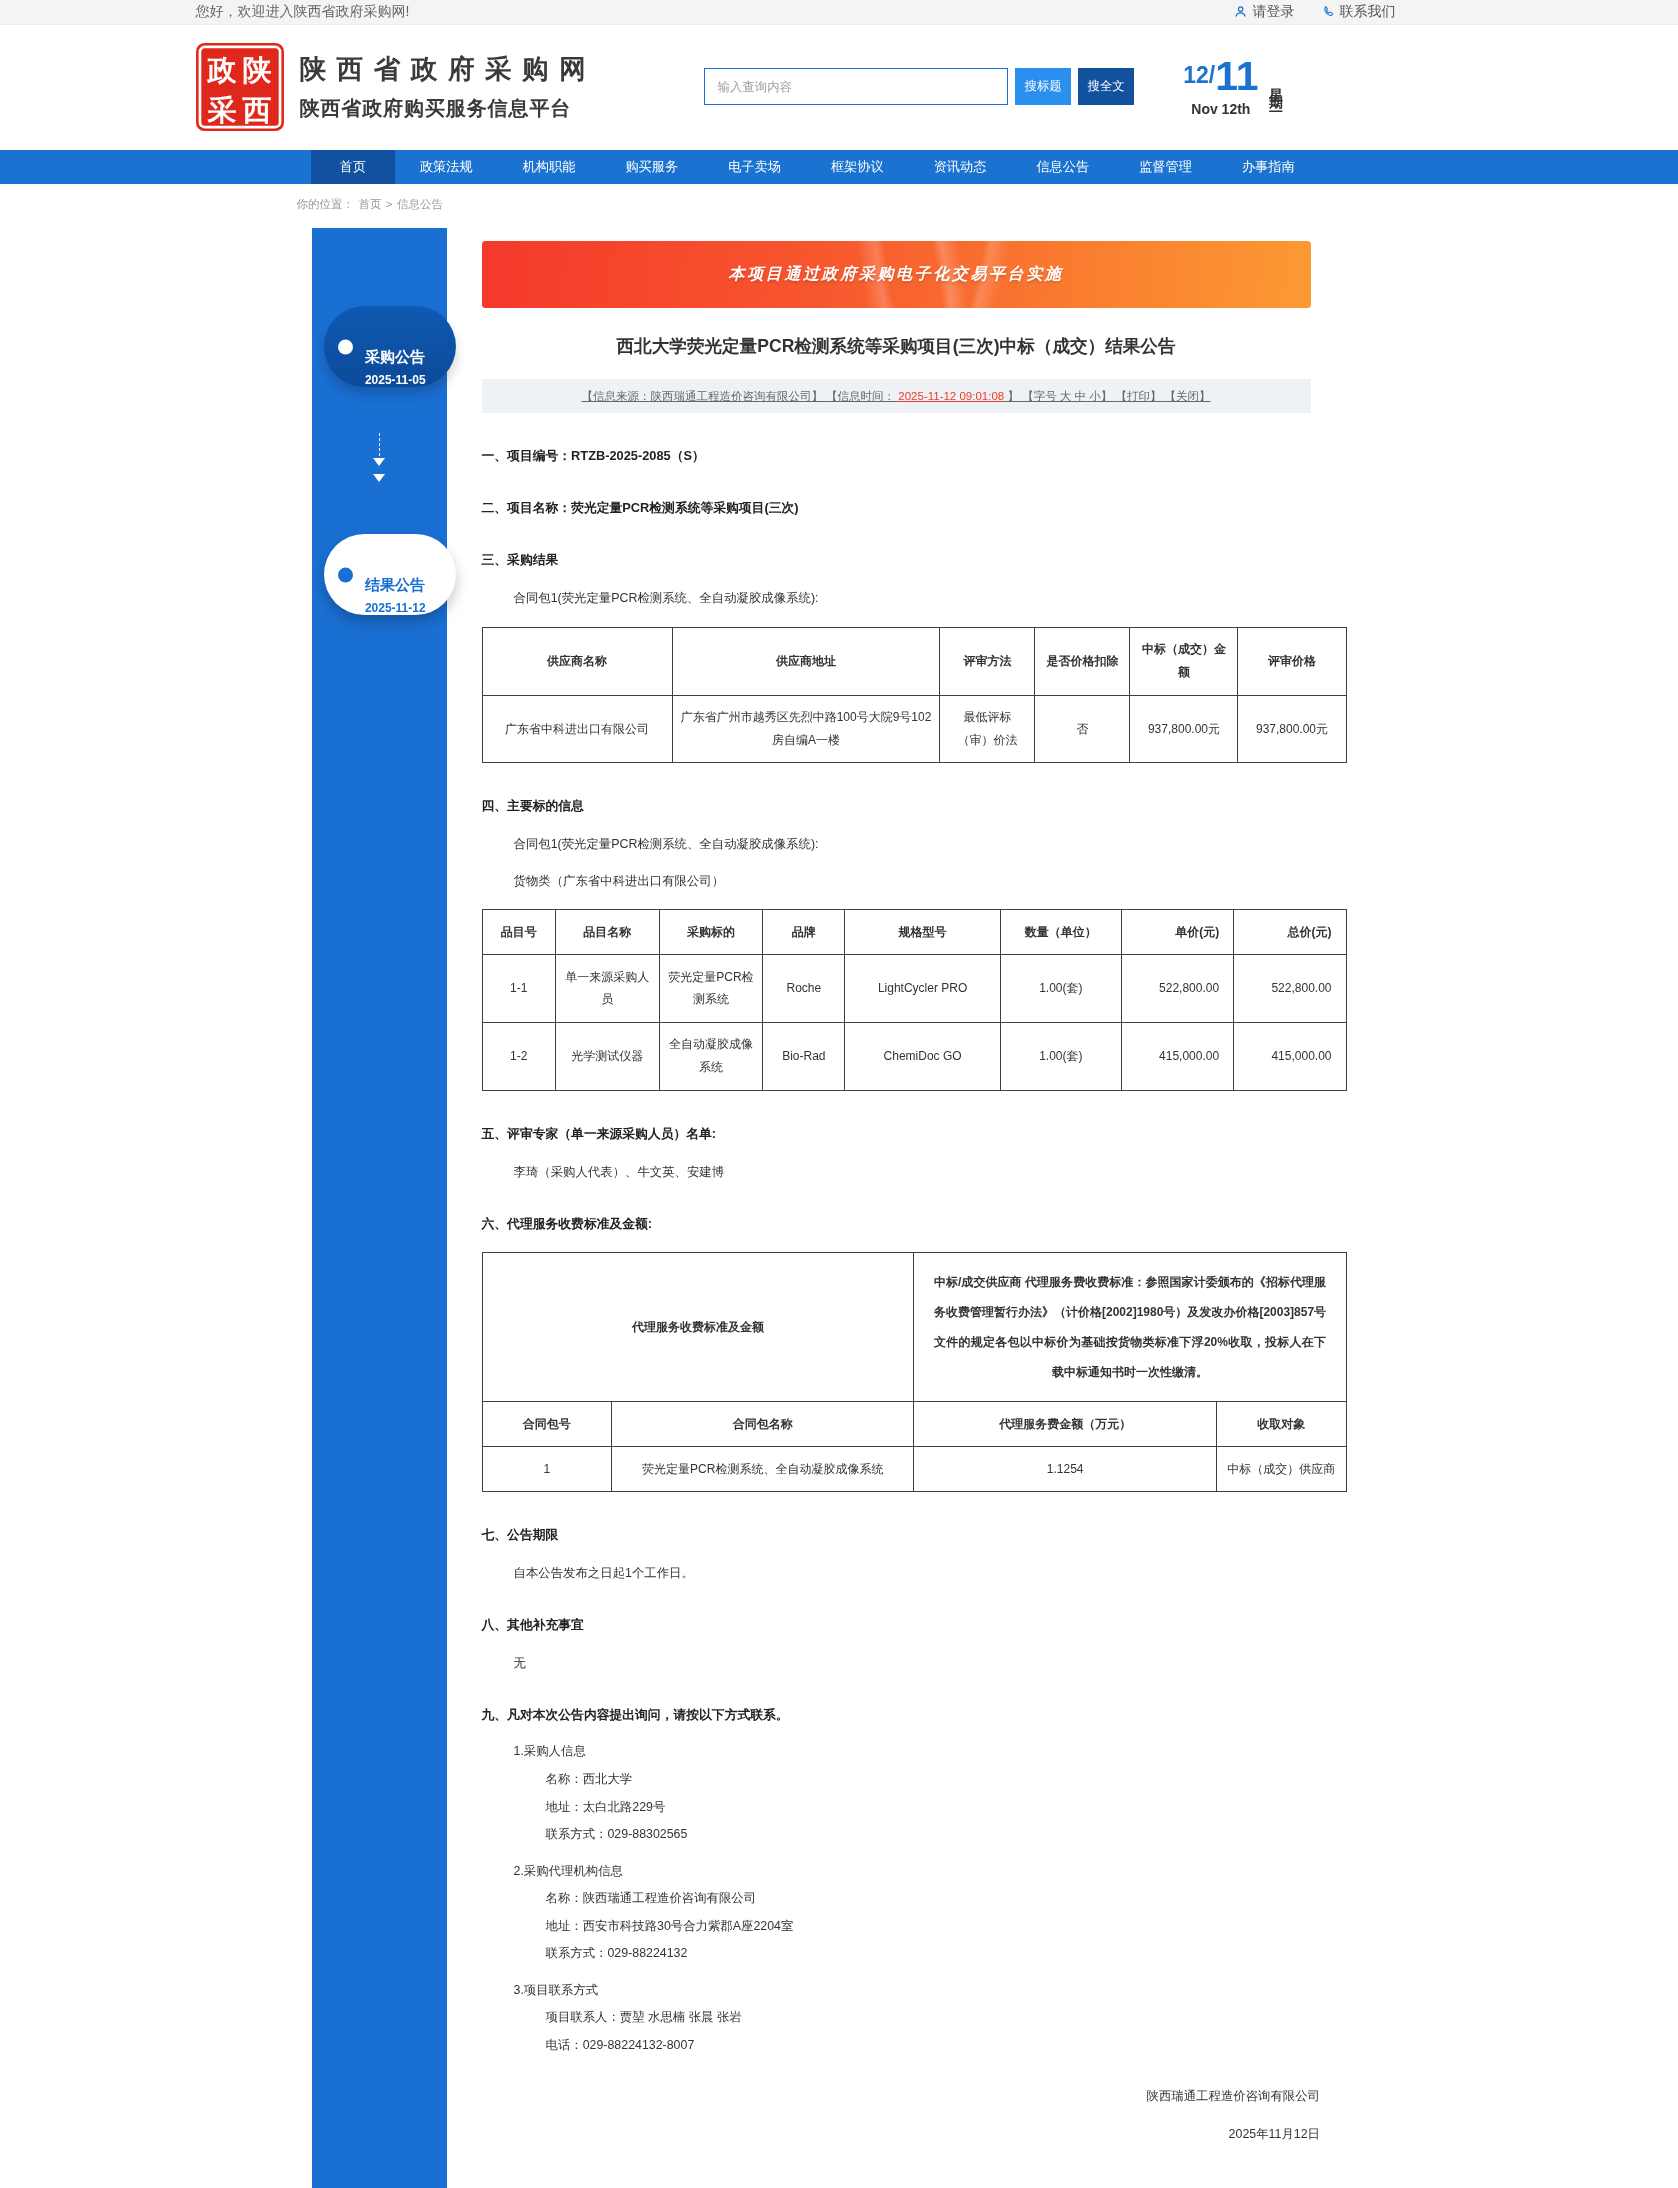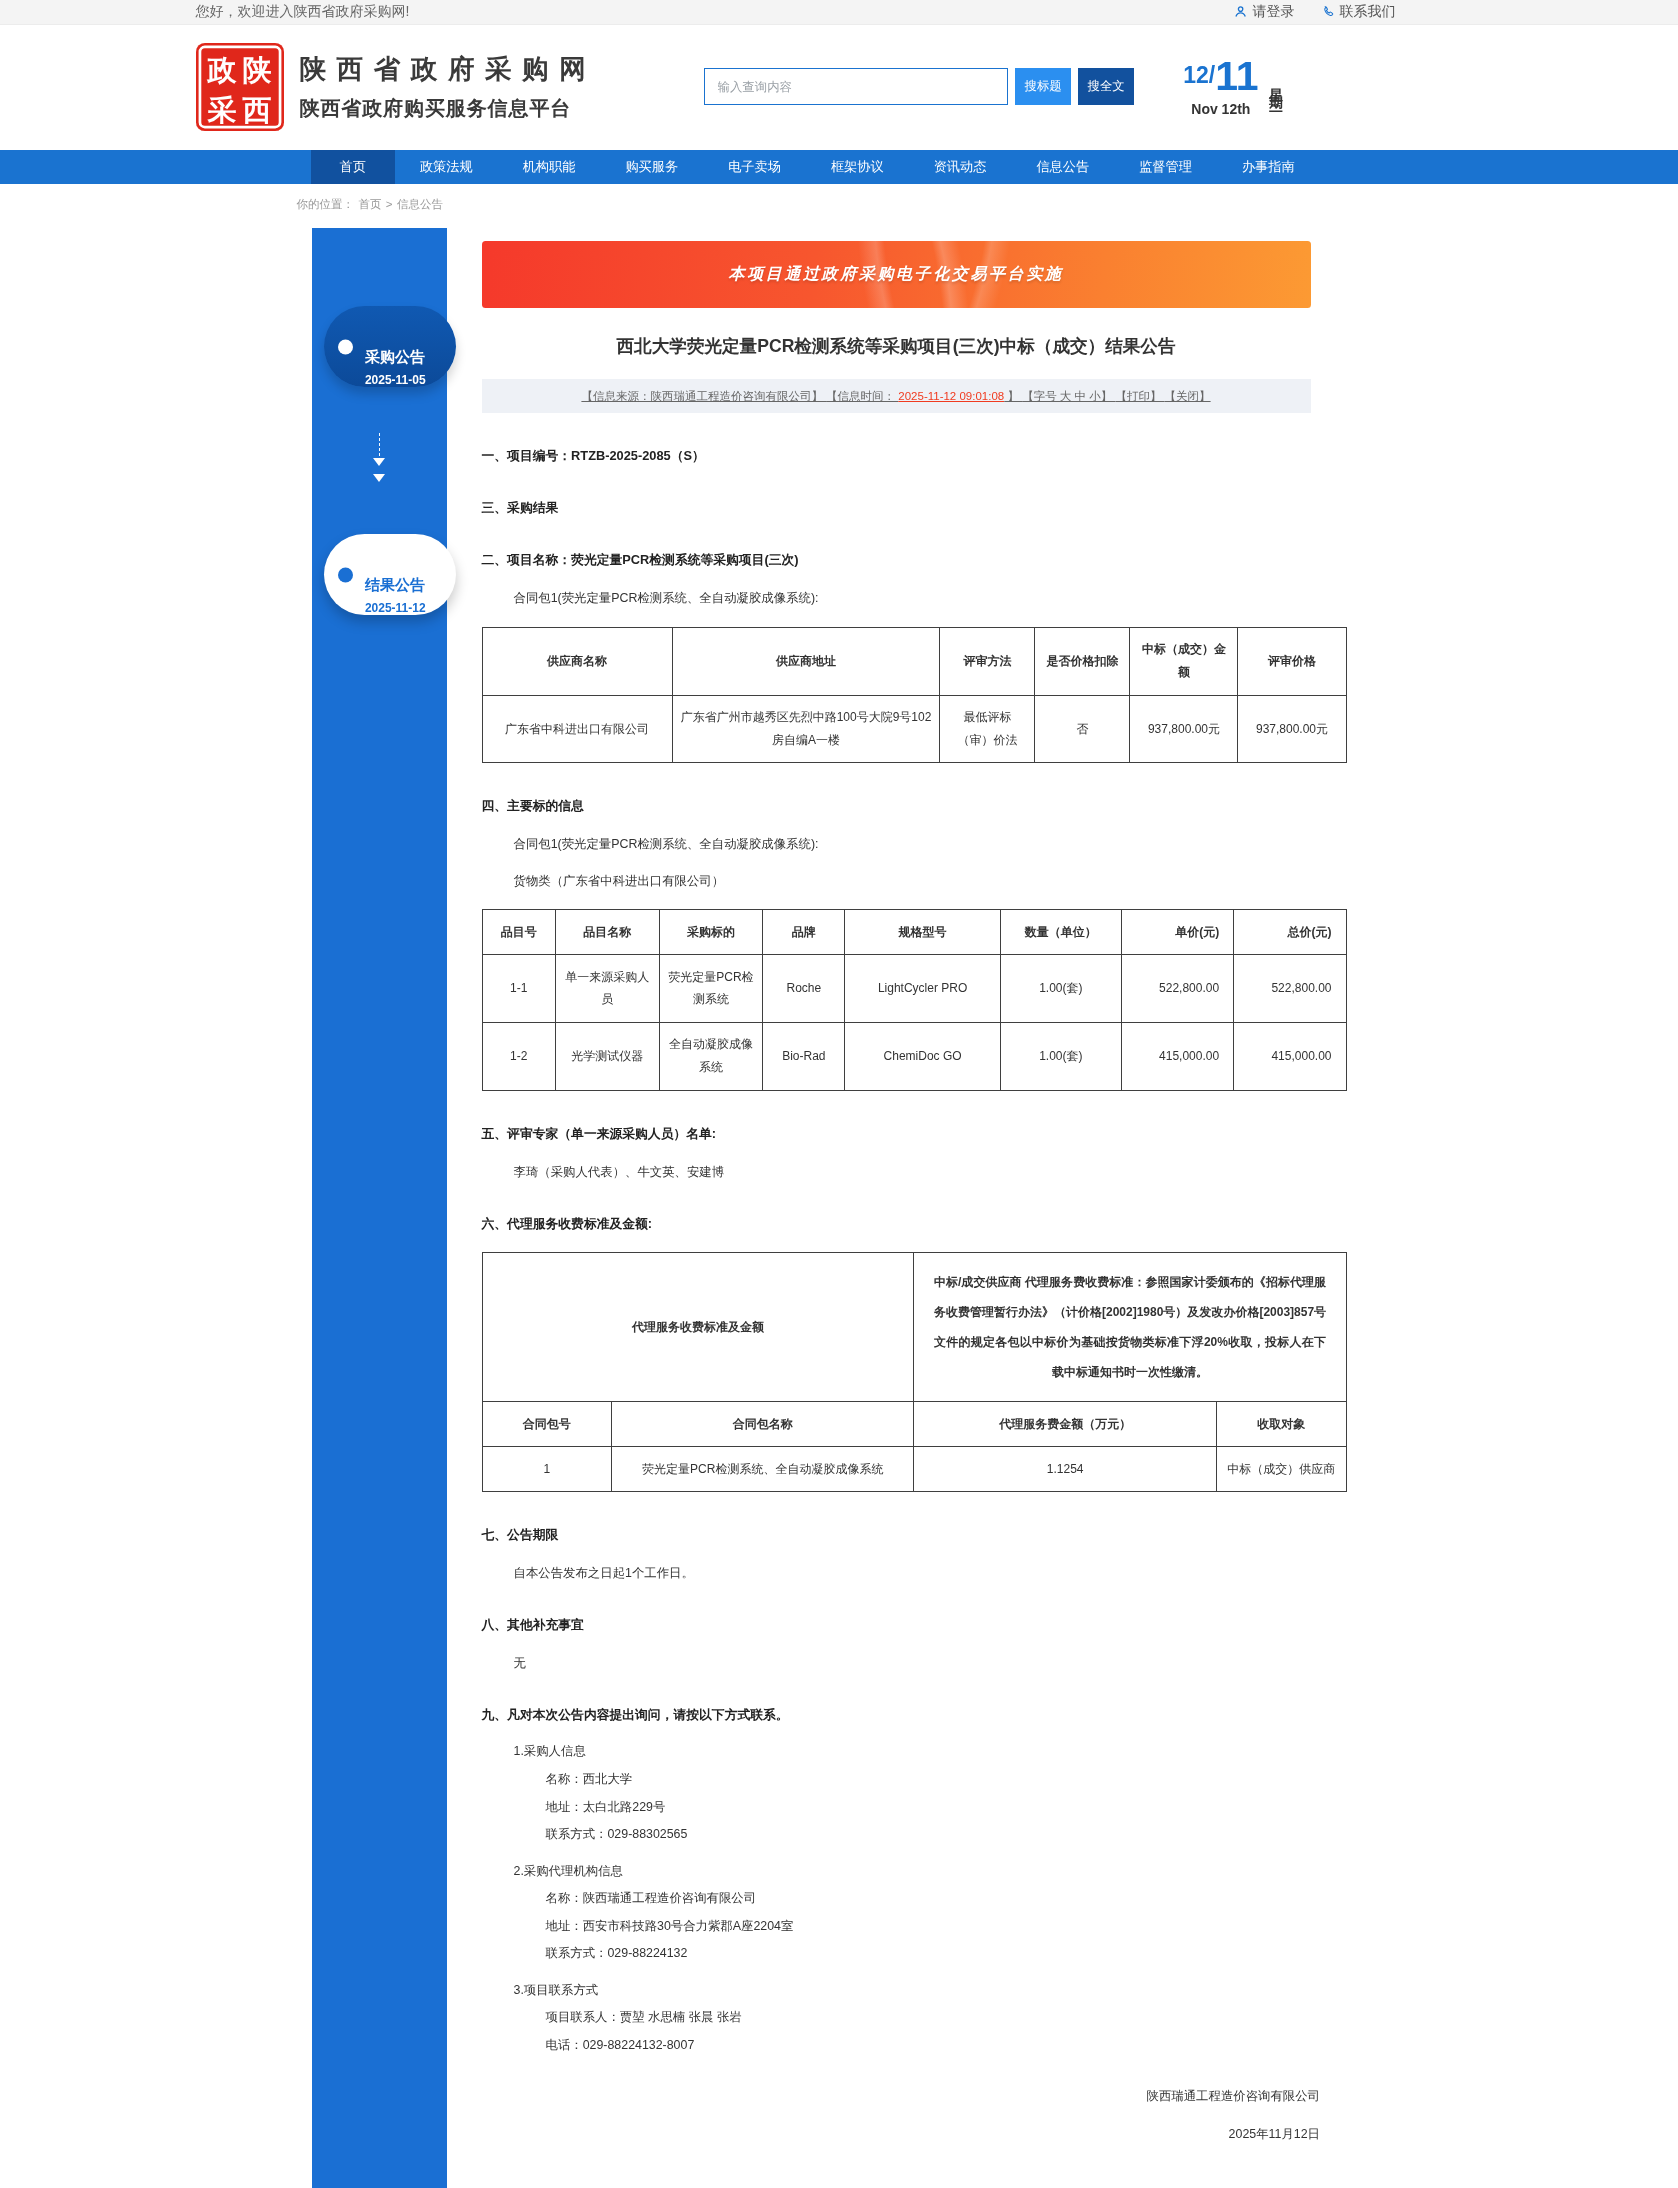--- a/index.html
+++ b/index.html
@@ -208,23 +208,23 @@
       <span>【信息来源：陕西瑞通工程造价咨询有限公司】 </span>
       <span>【信息时间： </span>
       <span class="meta-time">2025-11-12 09:01:08</span>
       <span> 】 </span>
       <span class="meta-act">【字号 大 中 小】 </span>
       <span class="meta-act">【打印】 </span>
       <span class="meta-act">【关闭】</span>
     </div>
 
     <div class="sec-h">一、项目编号：RTZB-2025-2085（S）</div>
+    <div class="sec-h">二、项目名称：荧光定量PCR检测系统等采购项目(三次)</div>
+
     <div class="sec-h">三、采购结果</div>
-
-    <div class="sec-h">二、项目名称：荧光定量PCR检测系统等采购项目(三次)</div>
     <div class="p1">合同包1(荧光定量PCR检测系统、全自动凝胶成像系统):</div>
     <table>
       <colgroup>
           <col style="width:22%">
           <col style="width:31%">
           <col style="width:11%">
           <col style="width:11%">
           <col style="width:12.5%">
           <col style="width:12.5%">
         </colgroup>

